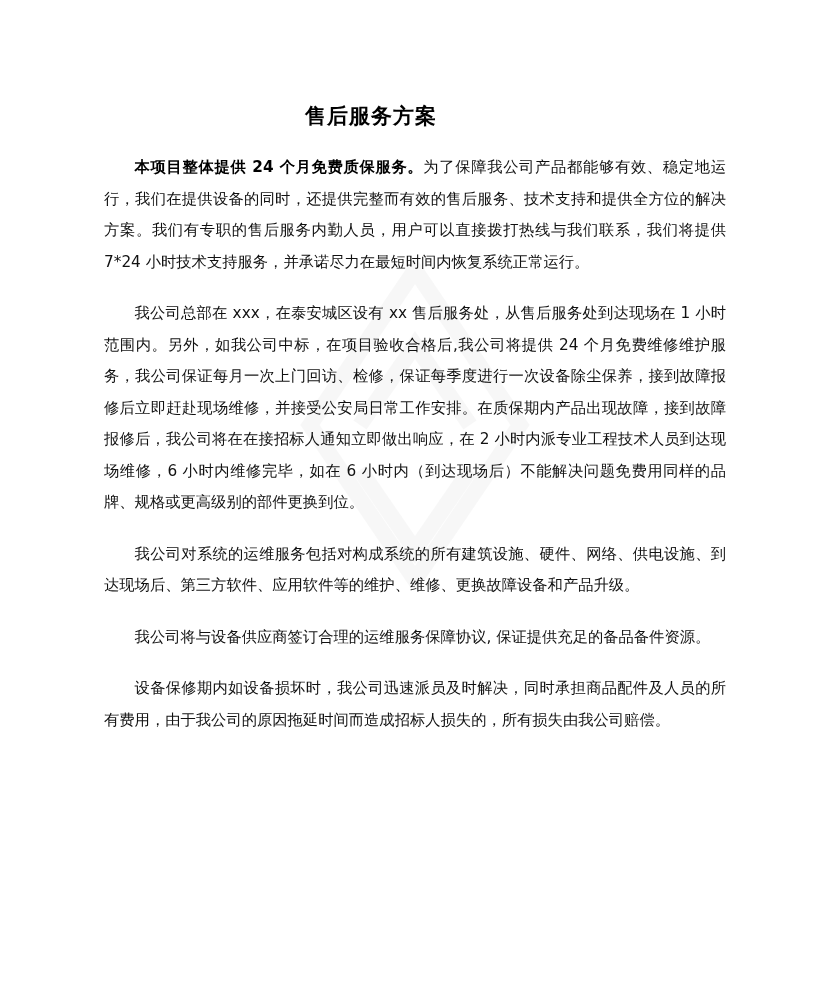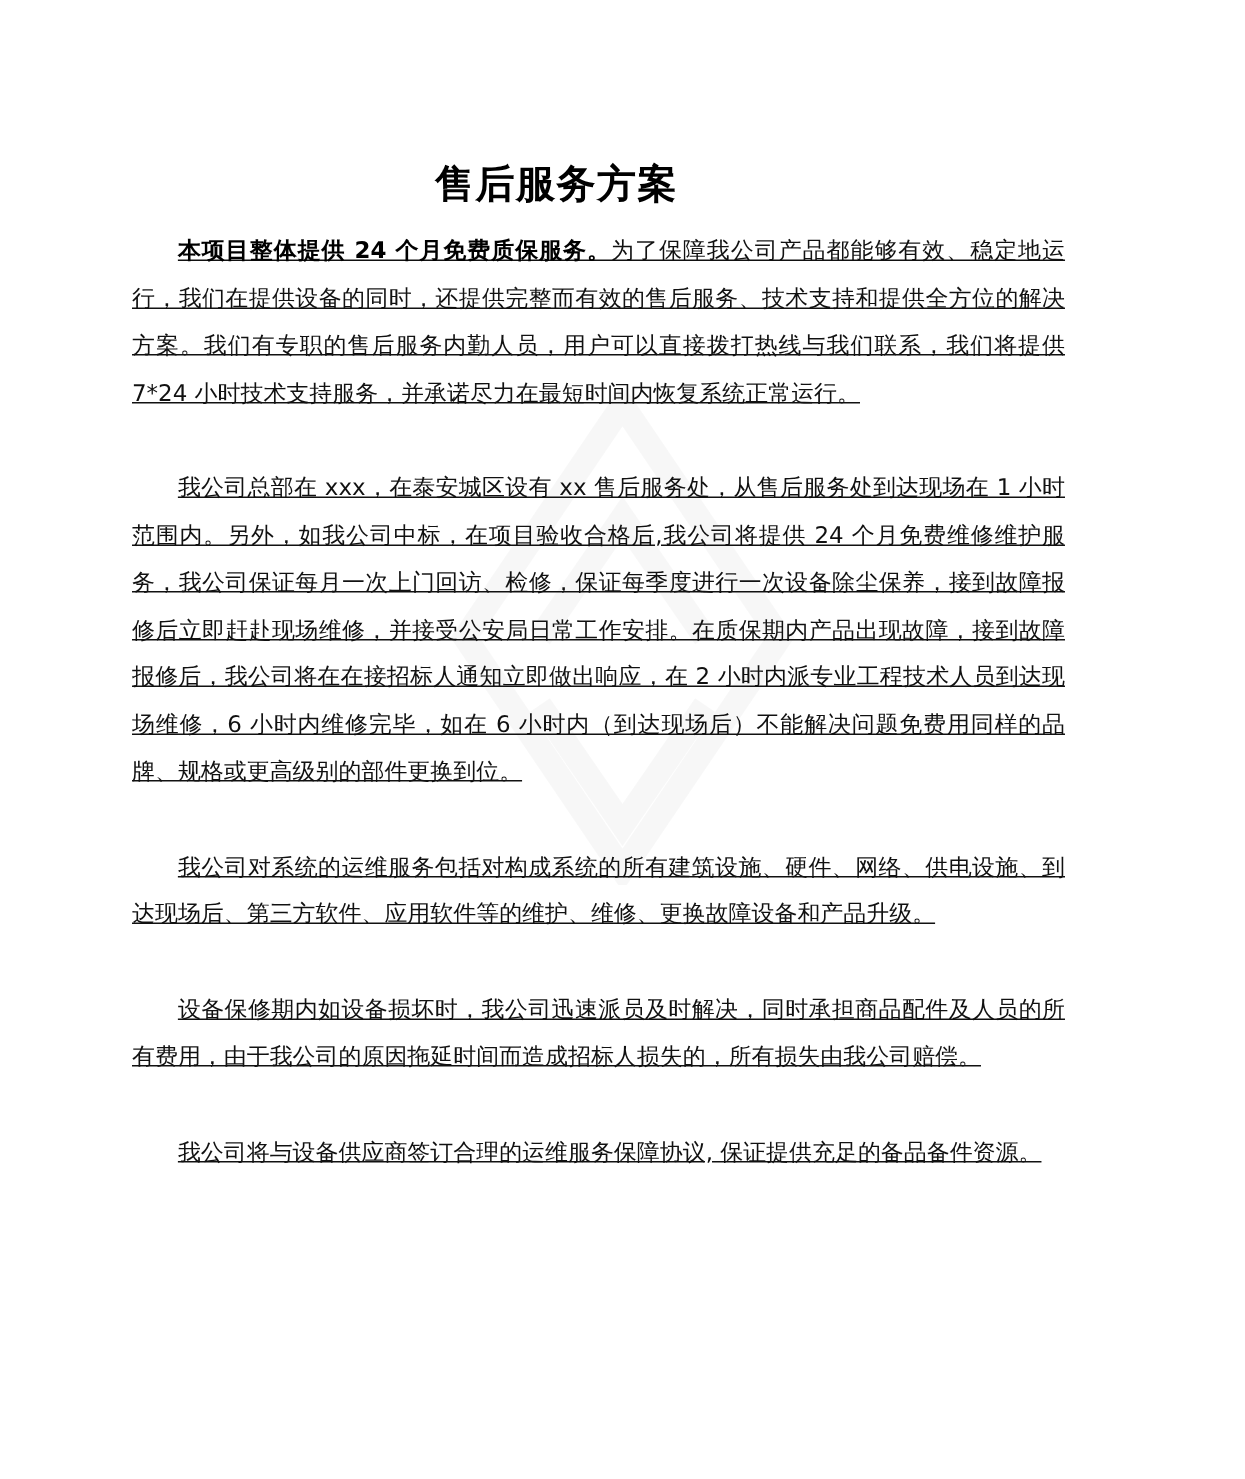--- a/index.html
+++ b/index.html
@@ -23,55 +23,54 @@
       height: 330px;
       opacity: 0.06;
       pointer-events: none;
     }
     .page-title {
       position: absolute;
       left: 0;
       top: 88px;
       width: 742px;
       text-align: center;
-      font-size: 26px;
+      font-size: 21px;
       font-weight: bold;
       letter-spacing: 1px;
       color: #000;
     }
     .body-text {
       position: absolute;
-      left: 88px;
+      left: 104px;
       top: 152px;
       width: 622px;
-      text-decoration: underline;
     }
     .para {
       margin: 0;
       font-size: 15.3px;
       line-height: 31.5px;
       text-indent: 2em;
       text-align: justify;
       color: #111;
     }
-    .para + .para { margin-top: 32px; }
+    .para + .para { margin-top: 20px; }
     .para strong { font-weight: bold; color: #000; }
   </style>
 </head>
 <body>
 
 <svg class="watermark" viewBox="0 0 230 330">
   <g fill="none" stroke="#888" stroke-width="16">
     <polygon points="115,10 220,165 115,320 10,165"></polygon>
     <polyline points="60,165 115,85 170,165"></polyline>
     <polyline points="60,210 115,290 170,210"></polyline>
   </g>
 </svg>
 
 <h1 class="page-title">售后服务方案</h1>
 
 <div class="body-text">
   <p class="para"><strong>本项目整体提供 24 个月免费质保服务。</strong><span>为了保障我公司产品都能够有效、稳定地运行，我们在提供设备的同时，还提供完整而有效的售后服务、技术支持和提供全方位的解决方案。我们有专职的售后服务内勤人员，用户可以直接拨打热线与我们联系，我们将提供 7*24 小时技术支持服务，并承诺尽力在最短时间内恢复系统正常运行。</span></p>
   <p class="para"><span>我公司总部在 xxx，在泰安城区设有 xx 售后服务处，从售后服务处到达现场在 1 小时范围内。另外，如我公司中标，在项目验收合格后,我公司将提供 24 个月免费维修维护服务，我公司保证每月一次上门回访、检修，保证每季度进行一次设备除尘保养，接到故障报修后立即赶赴现场维修，并接受公安局日常工作安排。在质保期内产品出现故障，接到故障报修后，我公司将在在接招标人通知立即做出响应，在 2 小时内派专业工程技术人员到达现场维修，6 小时内维修完毕，如在 6 小时内（到达现场后）不能解决问题免费用同样的品牌、规格或更高级别的部件更换到位。</span></p>
   <p class="para"><span>我公司对系统的运维服务包括对构成系统的所有建筑设施、硬件、网络、供电设施、到达现场后、第三方软件、应用软件等的维护、维修、更换故障设备和产品升级。</span></p>
+  <p class="para"><span>我公司将与设备供应商签订合理的运维服务保障协议, 保证提供充足的备品备件资源。</span></p>
   <p class="para"><span>设备保修期内如设备损坏时，我公司迅速派员及时解决，同时承担商品配件及人员的所有费用，由于我公司的原因拖延时间而造成招标人损失的，所有损失由我公司赔偿。</span></p>
-  <p class="para"><span>我公司将与设备供应商签订合理的运维服务保障协议, 保证提供充足的备品备件资源。</span></p>
 </div>
 
 </body></html>

